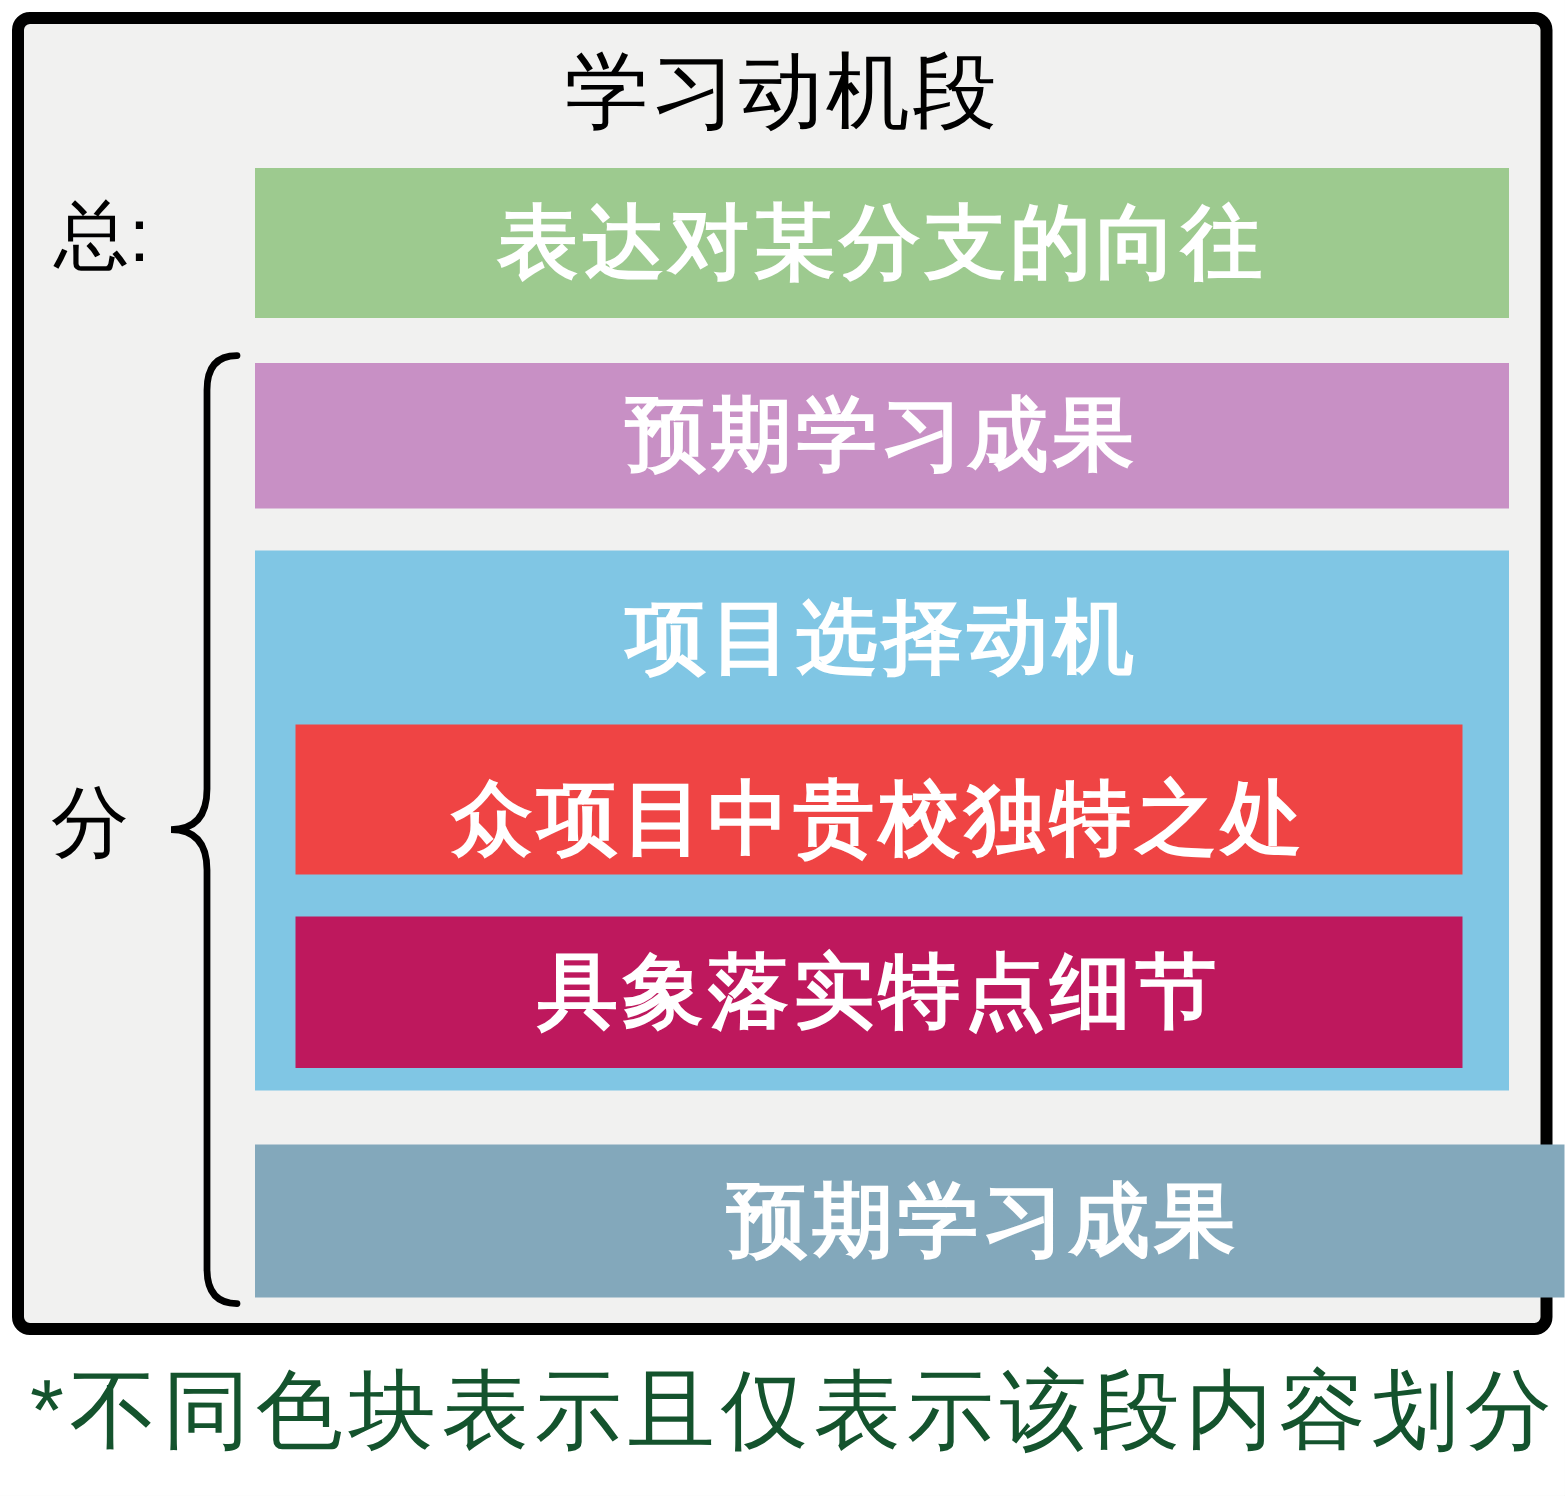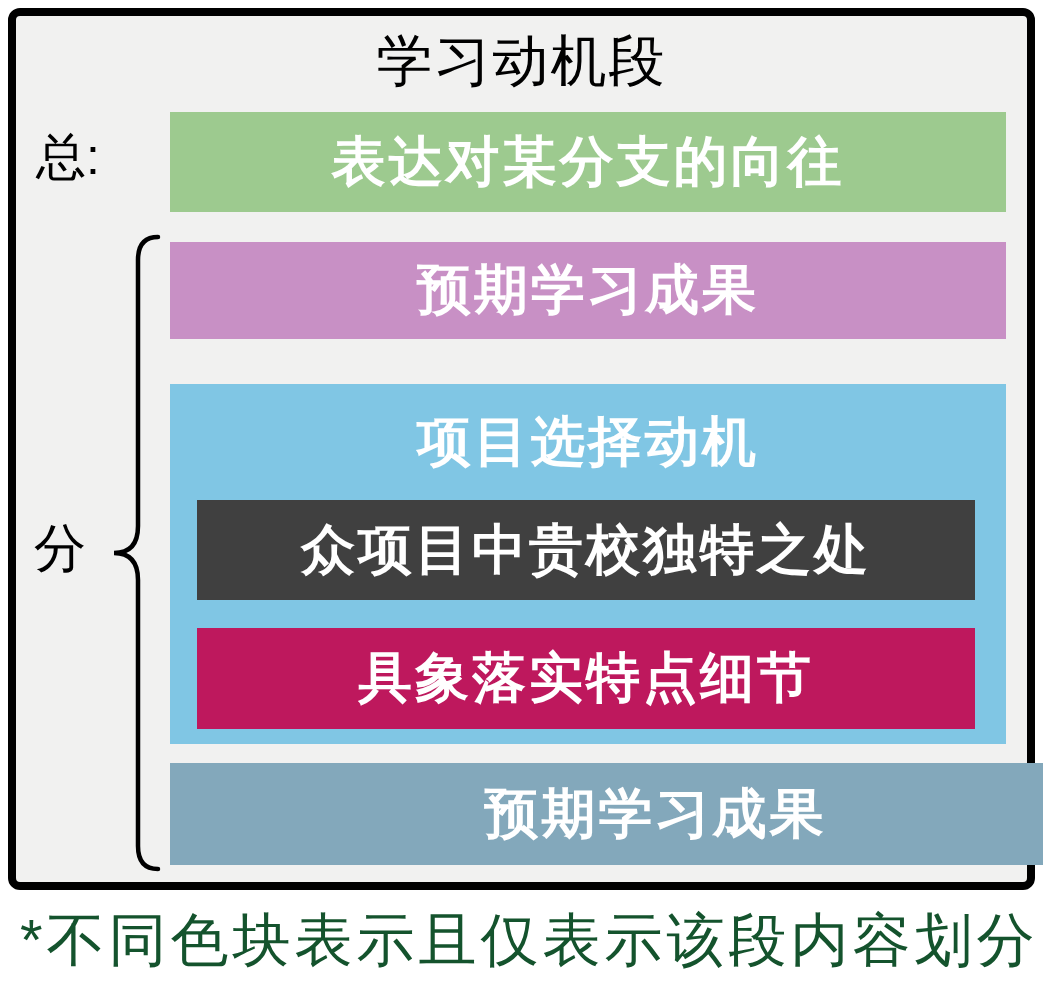--- a/index.html
+++ b/index.html
@@ -62,21 +62,20 @@
     font-size: 54px;
     letter-spacing: 3px;
     font-weight: 700;
     white-space: nowrap;
   }
   .block-opening { left: 170px; top: 112px; width: 836px; height: 100px; }
   .block-major   { left: 170px; top: 242px; width: 836px; height: 97px;  }
   .block-program {
     left: 170px; top: 367px; width: 836px; height: 360px;
     display: block;
-    margin-top: 17px;
   }
   .program-caption {
     width: 100%;
     height: 116px;
     display: flex;
     align-items: center;
     justify-content: center;
   }
   .block-uniqueness { left: 27px; top: 116px; width: 778px; height: 100px; }
   .block-details    { left: 27px; top: 244px; width: 778px; height: 101px; }
@@ -114,21 +113,21 @@
   </div>
 
   <div class="block block-major" style="background-color: rgb(200, 144, 197);">
     <span>预期学习成果</span>
   </div>
 
   <div class="block block-program" style="background-color: rgb(128, 198, 228);">
     <div class="program-caption">
       <span>项目选择动机</span>
     </div>
-    <div class="block block-uniqueness" style="background-color: #404040;">
+    <div class="block block-uniqueness" style="background-color: #ef4444; align-items: flex-end;">
       <span>众项目中贵校独特之处</span>
     </div>
     <div class="block block-details" style="background-color: #be185d;">
       <span>具象落实特点细节</span>
     </div>
   </div>
 
   <div class="block block-outcome" style="background-color: rgb(131, 168, 187);">
     <span>预期学习成果</span>
   </div>

